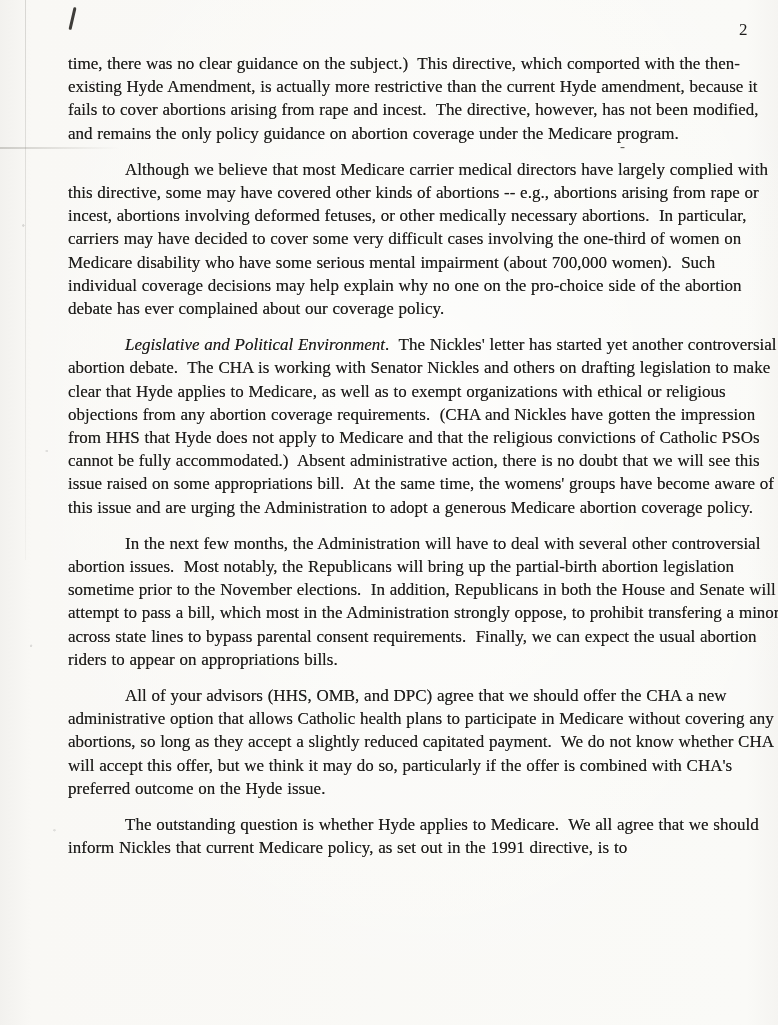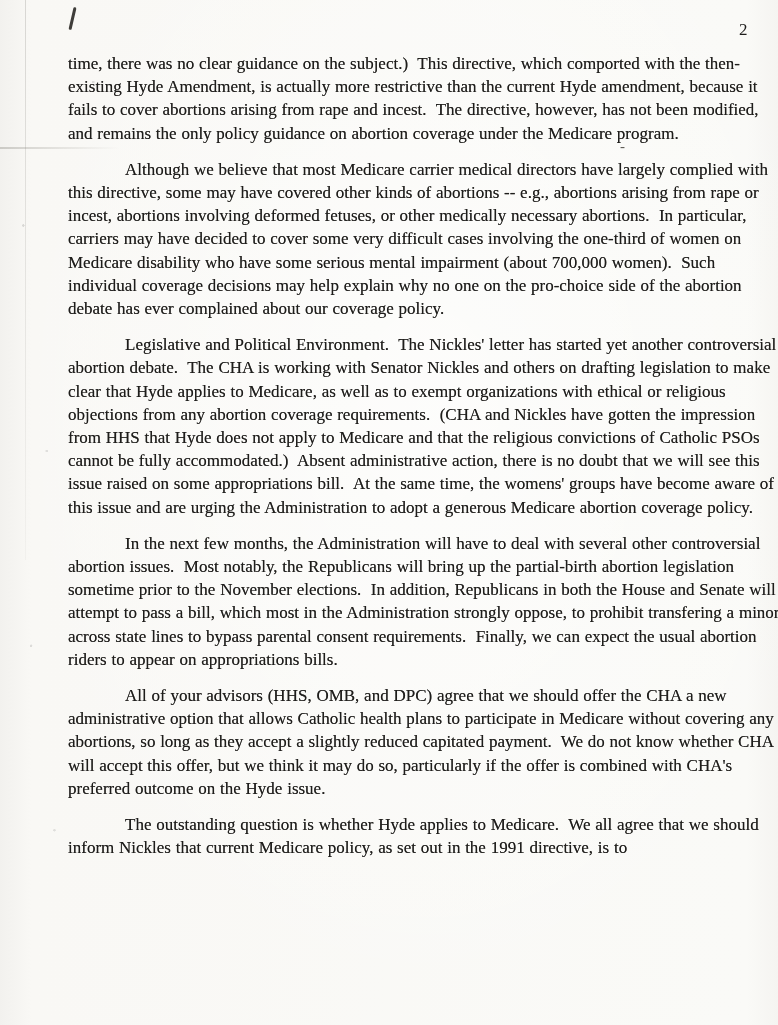--- a/index.html
+++ b/index.html
@@ -91,21 +91,21 @@
     white-space: pre-wrap;
   }
   .page-text p.indent {
     text-indent: 57px;
   }
   .page-text .sec-heading {
     font-weight: bold;
     margin: 10px 0 17px 0;
     white-space: pre-wrap;
   }
-  .run-italic { }
+  .run-italic { font-style: italic; }
   .run-underline { }
 </style>
 </head>
 <body>
 
 <div class="scan-page">
   <div class="scan-noise"></div>
   <div class="edge-line"></div>
   <div class="scan-streak"></div>
   <div class="artifact-dash">-</div>

